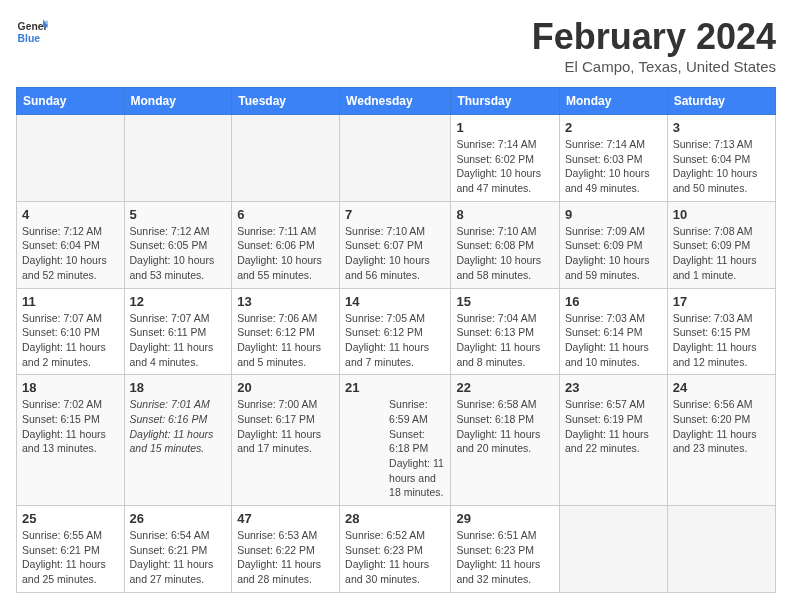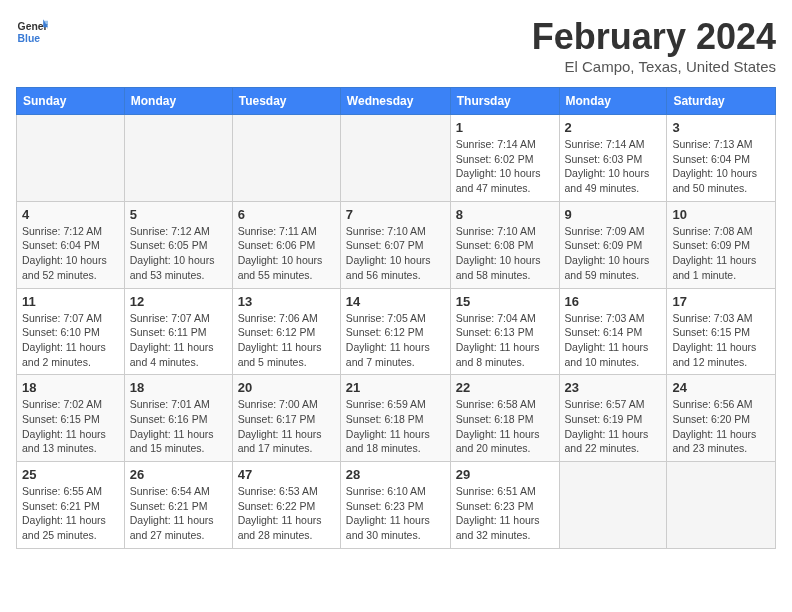--- a/index.html
+++ b/index.html
@@ -223,33 +223,33 @@
       </tr>
       <tr>
         <td>
           <span class="day-number">18</span>
           <div class="day-info" style="white-space: pre-line;">Sunrise: 7:02 AM
 Sunset: 6:15 PM
 Daylight: 11 hours and 13 minutes.</div>
         </td>
         <td>
           <span class="day-number">18</span>
-          <div class="day-info" style="white-space: pre-line;">Sunrise: 7:01 AM
+          <div class="day-info" style="white-space: pre-line; font-style: italic;">Sunrise: 7:01 AM
 Sunset: 6:16 PM
 Daylight: 11 hours and 15 minutes.</div>
         </td>
         <td>
           <span class="day-number">20</span>
           <div class="day-info" style="white-space: pre-line;">Sunrise: 7:00 AM
 Sunset: 6:17 PM
 Daylight: 11 hours and 17 minutes.</div>
         </td>
         <td>
           <span class="day-number">21</span>
-          <div class="day-info" style="white-space: pre-line;">Sunrise: 6:59 AM
+          <div class="day-info" style="white-space: pre-line; margin-left: 44px;">Sunrise: 6:59 AM
 Sunset: 6:18 PM
 Daylight: 11 hours and 18 minutes.</div>
         </td>
         <td>
           <span class="day-number">22</span>
           <div class="day-info" style="white-space: pre-line;">Sunrise: 6:58 AM
 Sunset: 6:18 PM
 Daylight: 11 hours and 20 minutes.</div>
         </td>
         <td>
@@ -279,21 +279,21 @@
 Daylight: 11 hours and 27 minutes.</div>
         </td>
         <td>
           <span class="day-number">47</span>
           <div class="day-info" style="white-space: pre-line;">Sunrise: 6:53 AM
 Sunset: 6:22 PM
 Daylight: 11 hours and 28 minutes.</div>
         </td>
         <td>
           <span class="day-number">28</span>
-          <div class="day-info" style="white-space: pre-line;">Sunrise: 6:10 AM
+          <div class="day-info" style="white-space: pre-line;">Sunrise: 6:52 AM
 Sunset: 6:23 PM
 Daylight: 11 hours and 30 minutes.</div>
         </td>
         <td>
           <span class="day-number">29</span>
           <div class="day-info" style="white-space: pre-line;">Sunrise: 6:51 AM
 Sunset: 6:23 PM
 Daylight: 11 hours and 32 minutes.</div>
         </td>
         <td class="empty"></td>

